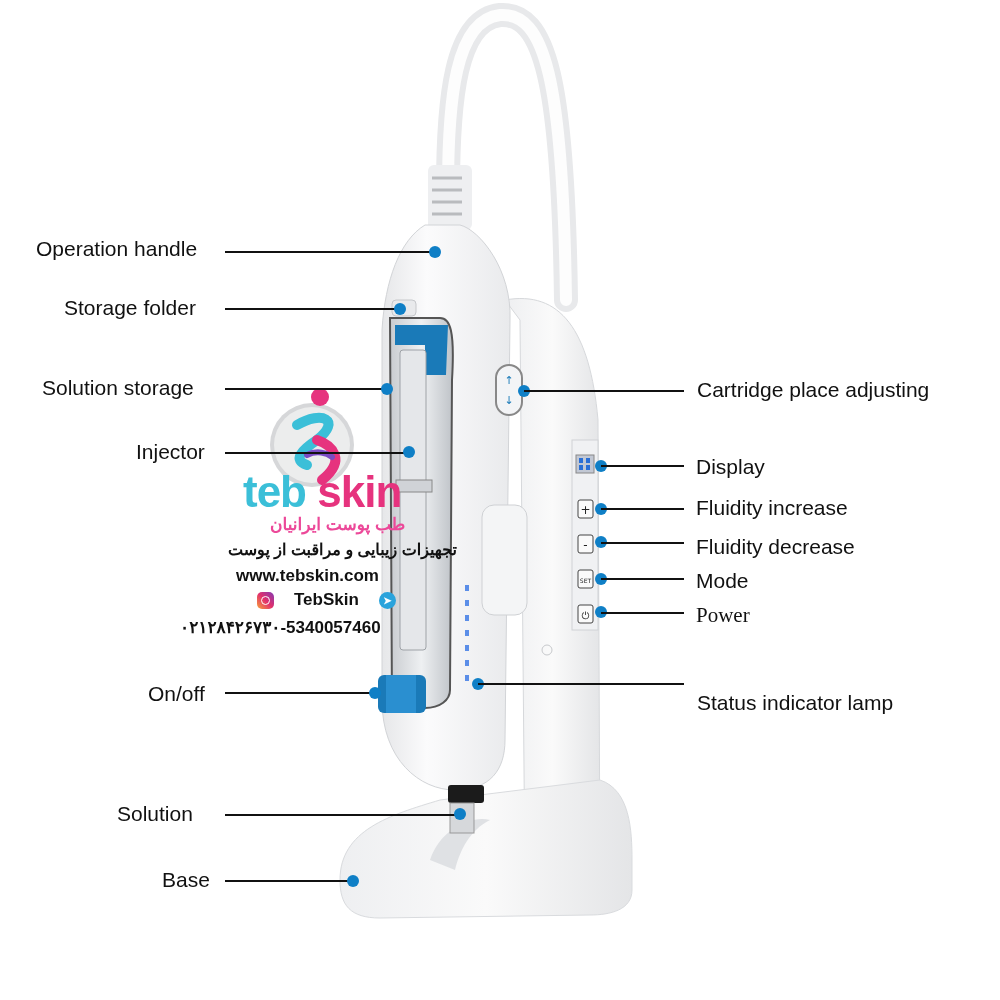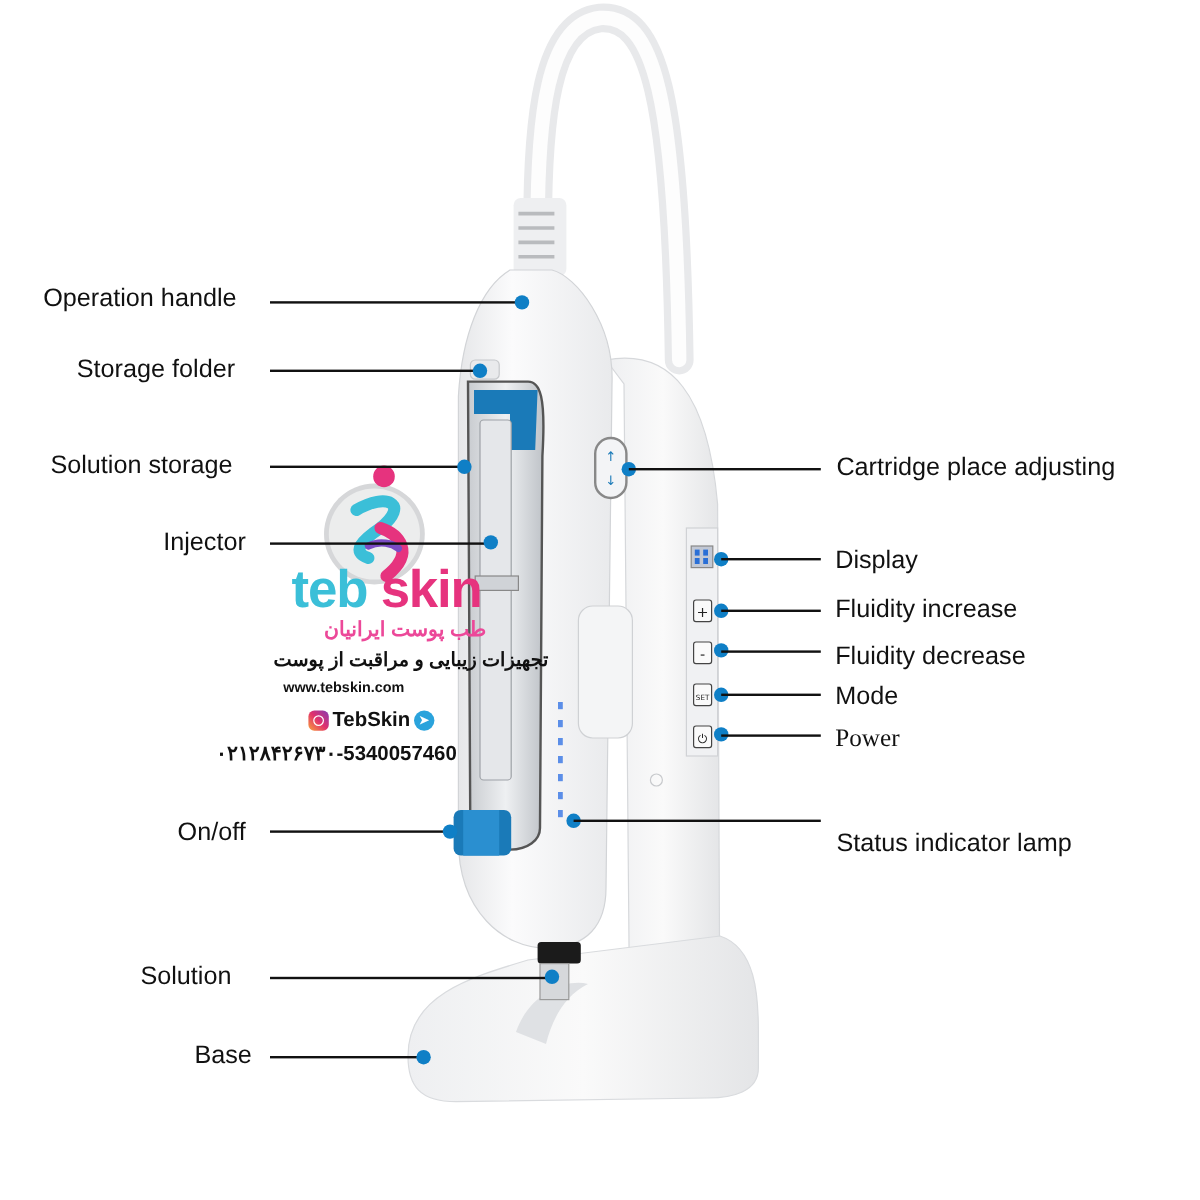--- a/index.html
+++ b/index.html
@@ -5,22 +5,22 @@
   html,body{margin:0;padding:0;background:#fff;}
   body{width:1000px;height:1000px;position:relative;overflow:hidden;font-family:"Liberation Sans",sans-serif;}
   .stage{position:absolute;left:0;top:0;width:1000px;height:1000px;}
   .lbl{position:absolute;font-size:21px;color:#111;white-space:nowrap;line-height:1;}
   .line{position:absolute;height:2px;background:#111;}
   .dot{position:absolute;width:12px;height:12px;border-radius:50%;background:#0f7fc6;margin-left:-6px;margin-top:-6px;}
   .brand-name{position:absolute;left:243px;top:470px;font-size:44px;font-weight:bold;letter-spacing:-1px;color:#3bbfd8;line-height:1;}
   .brand-name .pink{color:#e6337e;}
   .fa1{position:absolute;left:238px;top:514px;font-size:17px;font-weight:bold;color:#ec4899;direction:rtl;white-space:nowrap;margin-left:32px;}
   .fa2{position:absolute;left:196px;top:540px;font-size:16px;font-weight:bold;color:#111;direction:rtl;white-space:nowrap;margin-left:32px;}
-  .url{position:absolute;left:236px;top:566px;font-size:12px;font-weight:bold;color:#111;white-space:nowrap;}
-  .social{position:absolute;left:257px;top:590px;font-size:17px;font-weight:bold;color:#111;white-space:nowrap;display:flex;align-items:center;gap:3px;}
+  .url{position:absolute;left:236px;top:566px;font-size:17px;font-weight:bold;color:#111;white-space:nowrap;}
+  .social{position:absolute;left:257px;top:590px;font-size:17px;font-weight:bold;color:#111;white-space:nowrap;display:flex;align-items:center;gap:20px;}
   .phone{position:absolute;left:180px;top:617px;font-size:17px;font-weight:bold;color:#111;white-space:nowrap;letter-spacing:1px;}
 </style>
 </head>
 <body>
 
 <div class="stage">
 
   <svg width="1000" height="1000" style="position:absolute;left:0;top:0;">
     <defs>
       <linearGradient id="body" x1="0" x2="1" y1="0" y2="0">

